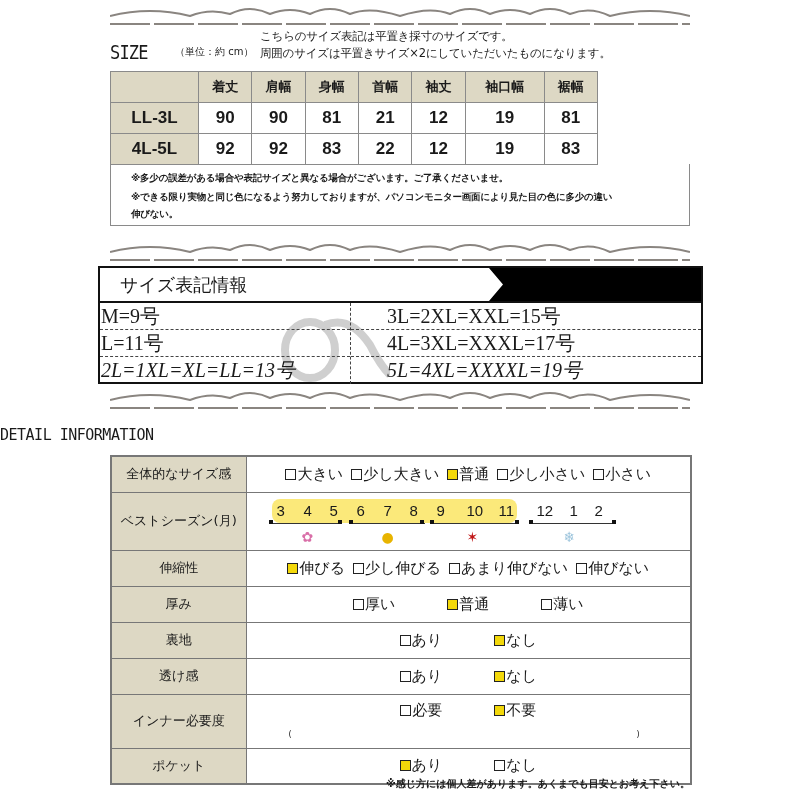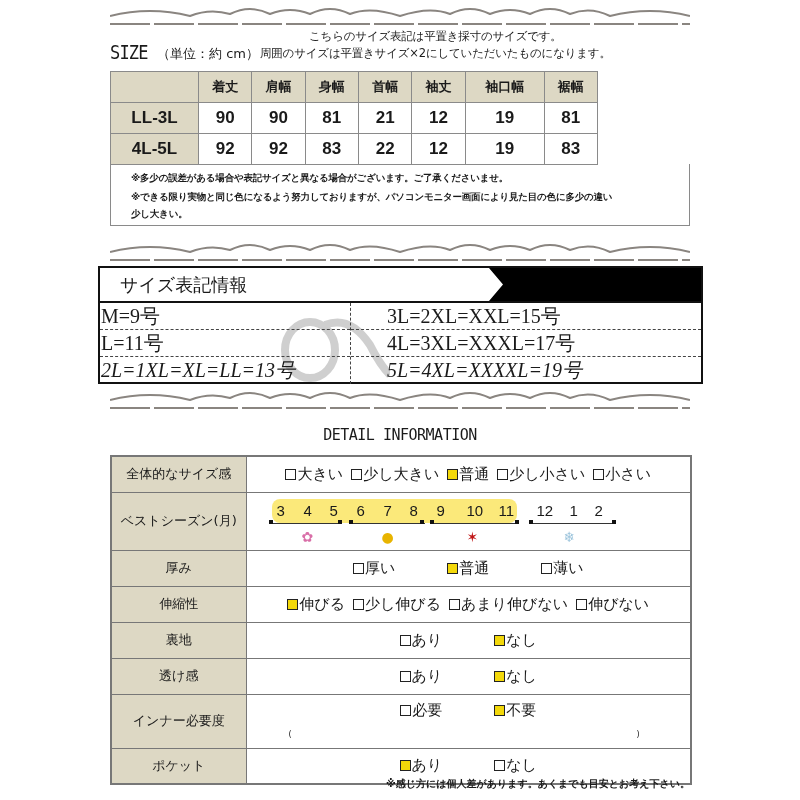--- a/index.html
+++ b/index.html
@@ -5,22 +5,22 @@
   * { box-sizing: border-box; margin: 0; padding: 0; }
   html, body { width: 800px; height: 800px; background: #ffffff; overflow: hidden; }
   body { font-family: "DejaVu Sans", sans-serif; color: #1a1a1a; position: relative; }
 
   .ornament { position: absolute; left: 110px; width: 580px; height: 26px; }
   .ornament svg { width: 100%; height: 100%; display: block; }
 
   
   .size-head { position: absolute; left: 110px; top: 28px; width: 590px; height: 40px; }
   .size-label { position: absolute; left: 0; top: 12px; font-family: "DejaVu Sans Mono", monospace; font-size: 20px; letter-spacing: -1px; transform: scaleX(0.85); transform-origin: left; }
-  .size-unit { position: absolute; left: 47px; top: 17px; font-size: 13px; }
-  .size-notes { position: absolute; left: 150px; top: 0; font-size: 11.5px; line-height: 17px; white-space: nowrap; letter-spacing: -0.2px; text-align: center; }
+  .size-unit { position: absolute; left: 65px; top: 17px; font-size: 10px; }
+  .size-notes { position: absolute; left: 150px; top: 0; font-size: 11.5px; line-height: 17px; white-space: nowrap; letter-spacing: -0.2px; }
 
   
   .size-table { position: absolute; left: 110px; top: 71px; width: 488px; border-collapse: collapse; }
   .size-table td, .size-table th { border: 1px solid #8a8a8a; text-align: center; height: 31px; font-weight: bold; }
   .size-table th { background: #ddd8c4; font-size: 13px; font-weight: bold; }
   .size-table td { font-size: 17px; font-family: "Liberation Sans", sans-serif; }
   .size-table td.rowhead { background: #ddd8c4; }
   .size-table .corner { width: 88px; }
 
   .size-caution { position: absolute; left: 110px; top: 164px; width: 580px; height: 62px; border: 1px solid #8a8a8a; border-top: none; padding: 4px 20px; font-size: 9.5px; line-height: 19px; font-weight: bold; }
@@ -36,21 +36,21 @@
   .info-col { position: absolute; top: 0; height: 81px; }
   .info-col.left { left: 0; width: 250px; }
   .info-col.right { left: 250px; width: 351px; border-left: 1px dashed #444; }
   .info-row { height: 27px; border-bottom: 1px dashed #444; font-family: "Liberation Serif", serif; font-size: 20px; line-height: 27px; white-space: nowrap; }
   .info-row:last-child { border-bottom: none; font-style: italic; }
   .info-col.left .info-row { padding-left: 1px; }
   .info-col.right .info-row { padding-left: 36px; }
   .tape-icon { position: absolute; left: 170px; top: 2px; width: 120px; height: 78px; opacity: 0.35; }
 
   
-  .detail-title { position: absolute; left: 0; width: 800px; top: 426px; text-align: center; font-family: "DejaVu Sans Mono", monospace; font-size: 15px; letter-spacing: -0.5px; }
+  .detail-title { position: absolute; left: 0; width: 800px; top: 426px; font-family: "DejaVu Sans Mono", monospace; font-size: 15px; letter-spacing: -0.5px; }
   .detail-table { position: absolute; left: 110px; top: 455px; width: 582px; border-collapse: collapse; border: 2px solid #777; padding-left: 12px; }
   .detail-table td { border: 1px solid #777; height: 36px; }
   .detail-table td.label { width: 135px; background: #ddd8c4; text-align: center; font-size: 13px; }
   .detail-table td.val { font-size: 15px; text-align: center; white-space: nowrap; }
   .opt { display: inline-block; margin: 0 4px; }
   .box { display: inline-block; width: 11px; height: 11px; border: 1.5px solid #222; vertical-align: -1px; margin-right: 1px; background: #fff; }
   .box.on { background: #f3d80a; }
   .gap-lg { margin: 0 26px; }
 
   .season-cell { position: relative; height: 58px !important; }
@@ -117,21 +117,21 @@
     <td>12</td>
     <td>19</td>
     <td>83</td>
   </tr>
 </tbody>
   </table>
 
 <div class="size-caution">
   <p>※多少の誤差がある場合や表記サイズと異なる場合がございます。ご了承くださいませ。</p>
   <p class="sec">※できる限り実物と同じ色になるよう努力しておりますが、パソコンモニター画面により見た目の色に多少の違い</p>
-  <p class="sec">少し大きい。</p>
+  <p class="sec">伸びない。</p>
 </div>
 
 <div class="ornament" style="top:238px">
   <svg viewBox="0 0 580 26" preserveAspectRatio="none">
       <g fill="none" stroke="#8a8580" stroke-width="2">
         <path d="M0 14 Q40 4 80 14 Q100 6 120 12 Q140 2 160 12 Q180 4 200 12 Q220 2 240 12 Q260 4 290 14 Q320 4 340 12 Q360 2 380 12 Q400 4 420 12 Q440 2 460 12 Q480 4 500 14 Q540 4 580 14"></path>
         <path d="M0 22 L580 22" stroke-dasharray="40 4"></path>
       </g>
     </svg>
 </div>
@@ -210,29 +210,29 @@
         <span class="season-num" style="left:303px">1</span>
         <span class="season-num" style="left:328px">2</span>
         <span class="season-icon" style="left:35px;color:#d96fa8">✿</span>
         <span class="season-icon" style="left:115px;color:#e8b400">●</span>
         <span class="season-icon" style="left:200px;color:#c01818">✶</span>
         <span class="season-icon" style="left:297px;color:#9cc4dc">❄</span>
       </div>
     </td>
   </tr>
   <tr>
+    <td class="label">伸縮性</td>
+    <td class="val">
+      <span class="opt"><span class="box on"></span><span>伸びる</span></span><span class="opt"><span class="box"></span><span>少し伸びる</span></span><span class="opt"><span class="box"></span><span>あまり伸びない</span></span><span class="opt"><span class="box"></span><span>伸びない</span></span>
+    </td>
+  </tr>
+  <tr>
     <td class="label">厚み</td>
     <td class="val">
       <span class="opt gap-lg"><span class="box"></span><span>厚い</span></span><span class="opt gap-lg"><span class="box on"></span><span>普通</span></span><span class="opt gap-lg"><span class="box"></span><span>薄い</span></span>
-    </td>
-  </tr>
-  <tr>
-    <td class="label">伸縮性</td>
-    <td class="val">
-      <span class="opt"><span class="box on"></span><span>伸びる</span></span><span class="opt"><span class="box"></span><span>少し伸びる</span></span><span class="opt"><span class="box"></span><span>あまり伸びない</span></span><span class="opt"><span class="box"></span><span>伸びない</span></span>
     </td>
   </tr>
   <tr>
     <td class="label">裏地</td>
     <td class="val">
       <span class="opt gap-lg"><span class="box"></span><span>あり</span></span><span class="opt gap-lg"><span class="box on"></span><span>なし</span></span>
     </td>
   </tr>
   <tr>
     <td class="label">透け感</td>

